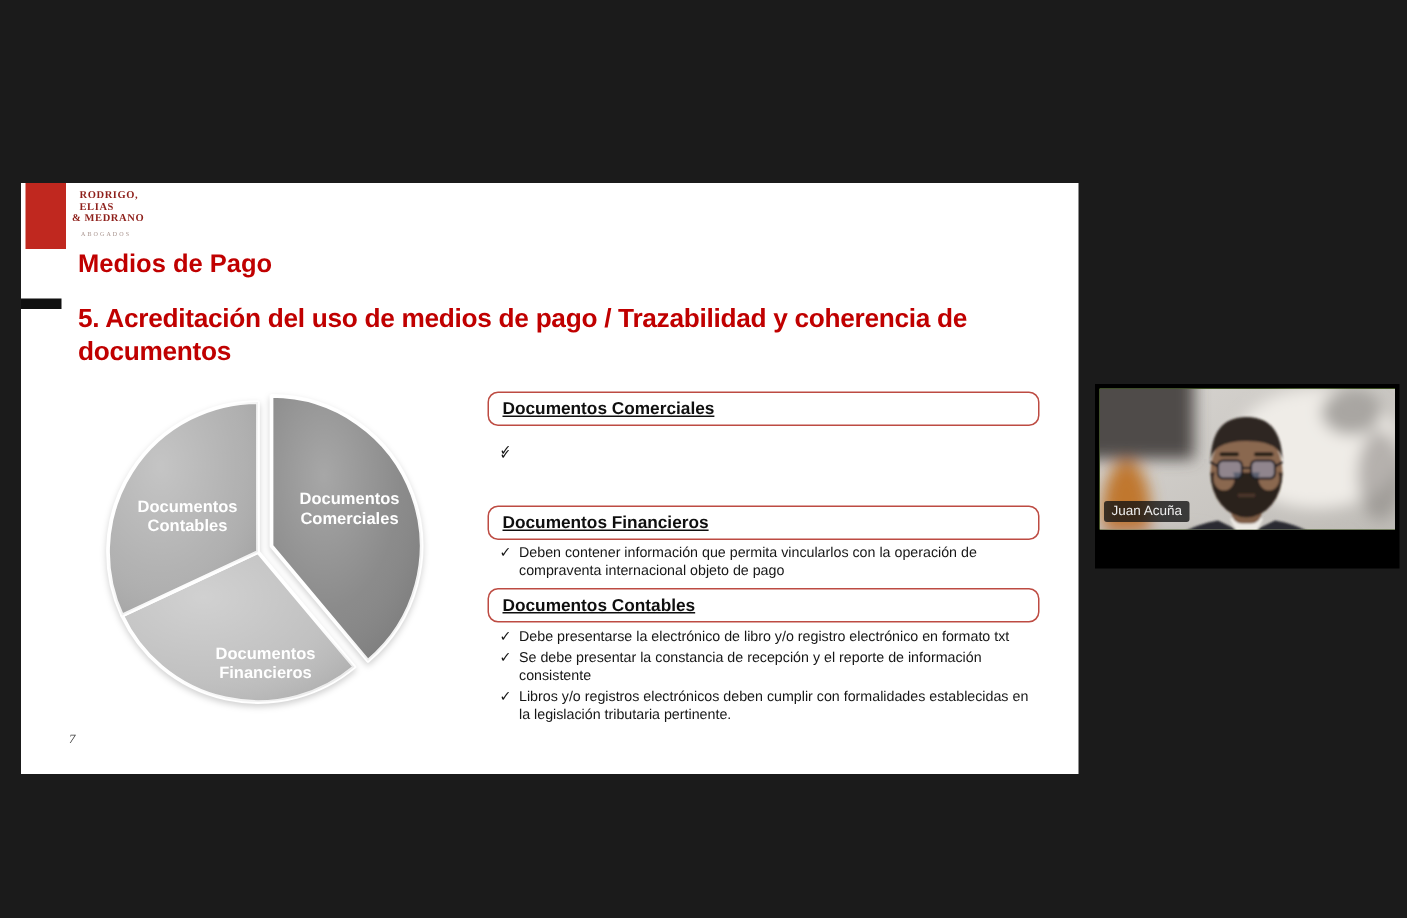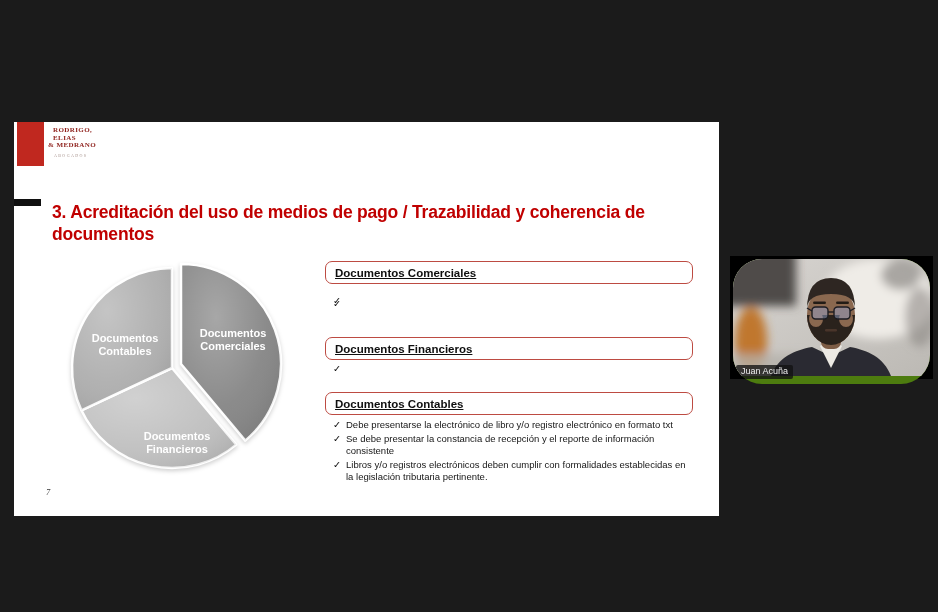--- a/index.html
+++ b/index.html
@@ -43,41 +43,42 @@
            border-radius:7px; background:#fff; padding:5px 9px 4px;}
   .box-title{font-size:11.5px; font-weight:bold; text-decoration:underline; color:#0f0f0f;}
   .bullets{position:absolute; left:8px; width:360px;}
   .bullet{position:relative; padding-left:13px; font-size:9.5px; line-height:11.8px;
           color:var(--body-text); margin-bottom:2.5px;}
   .check{position:absolute; left:0; top:0;}
   .b1{top:0;} .ul1{top:34px;} .b2{top:76px;} .ul2{top:102px;} .b3{top:131px;} .ul3{top:158px;}
 
   
   .webcam{position:absolute; left:730px; top:256px; width:203px; height:123px; background:#000;}
-  .webcam-video{position:absolute; left:3px; top:3px; width:197px; height:125px; overflow:hidden; background:#4d7c0f;border-radius:29px;}
+  .webcam-video{position:absolute; left:3px; top:3px; width:197px; height:94px; overflow:hidden; background:#4d7c0f;}
   .name-badge{position:absolute; left:3px; bottom:5px; background:rgba(18,18,18,.78); color:#ededed;
               font-size:9px; line-height:11px; padding:1px 5px 2px; border-radius:2px;}
 </style>
 </head>
 <body>
 
 <div class="stage">
 
   <div class="slide">
 
     <div class="logo-rect"></div>
     <div class="logo-text">
       <div>RODRIGO,</div>
       <div>ELIAS</div>
       <div class="logo-line3">&amp; MEDRANO</div>
       <div class="logo-sub">ABOGADOS</div>
     </div>
 
+    <div class="header-title">Medios de Pago</div>
     <div class="dash"></div>
-    <div class="section-title">3. Acreditación del uso de medios de pago / Trazabilidad y coherencia de documentos</div>
+    <div class="section-title">5. Acreditación del uso de medios de pago / Trazabilidad y coherencia de documentos</div>
 
     <svg class="pie-wrap" viewBox="-118 -118 236 236">
       <defs>
         <radialGradient id="sheen" cx="35%" cy="30%" r="85%">
           <stop offset="0%" stop-color="#ffffff" stop-opacity="0.28"></stop>
           <stop offset="60%" stop-color="#ffffff" stop-opacity="0.05"></stop>
           <stop offset="100%" stop-color="#000000" stop-opacity="0.10"></stop>
         </radialGradient>
       </defs>
       <g stroke="#ffffff" stroke-width="2.5" stroke-linejoin="round">
@@ -110,20 +111,21 @@
           <span class="check">✓</span>
         </div>
       </div>
 
       <div class="doc-box b2">
         <div class="box-title">Documentos Financieros</div>
       </div>
       <div class="bullets ul2">
         <div class="bullet">
           <span class="check">✓</span>
+          <span>Deben contener información que permita vincularlos con la operación de compraventa internacional objeto de pago</span>
         </div>
       </div>
 
       <div class="doc-box b3">
         <div class="box-title">Documentos Contables</div>
       </div>
       <div class="bullets ul3">
         <div class="bullet">
           <span class="check">✓</span>
           <span>Debe presentarse la electrónico de libro y/o registro electrónico en formato txt</span>

